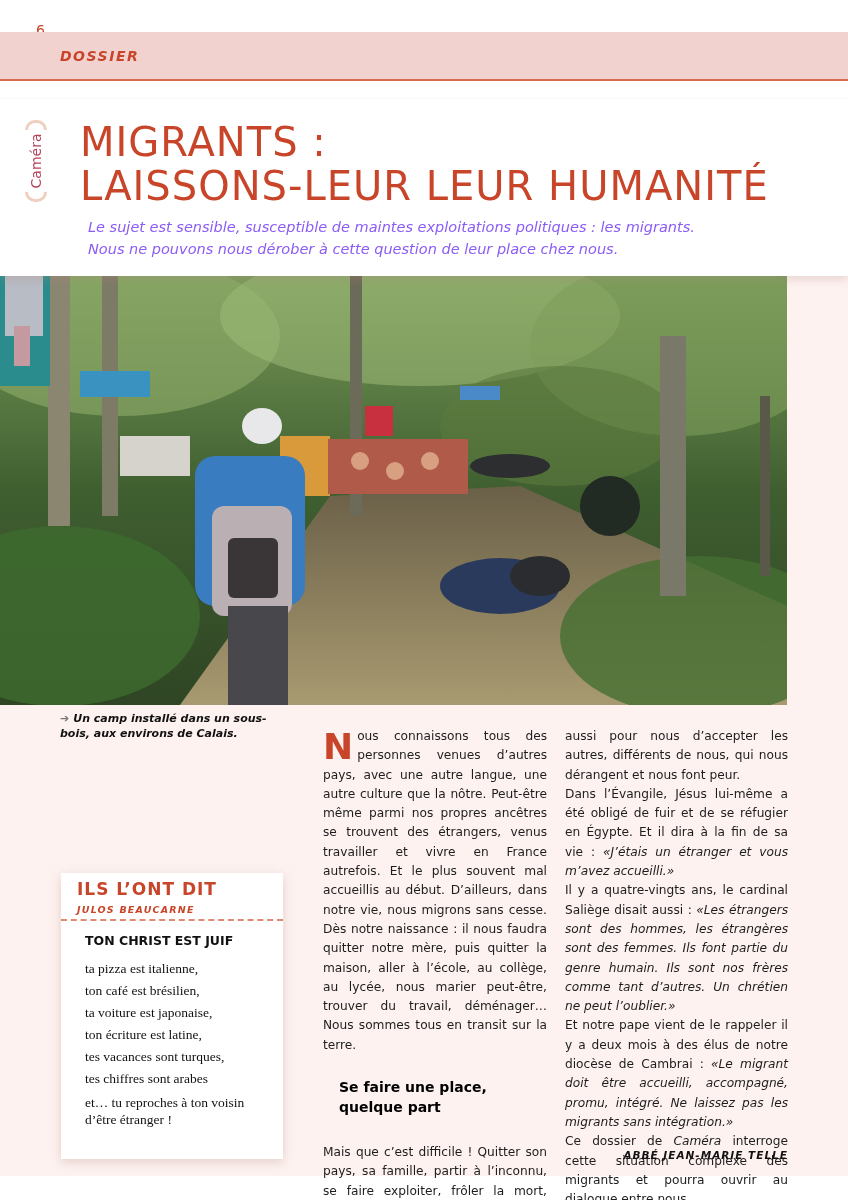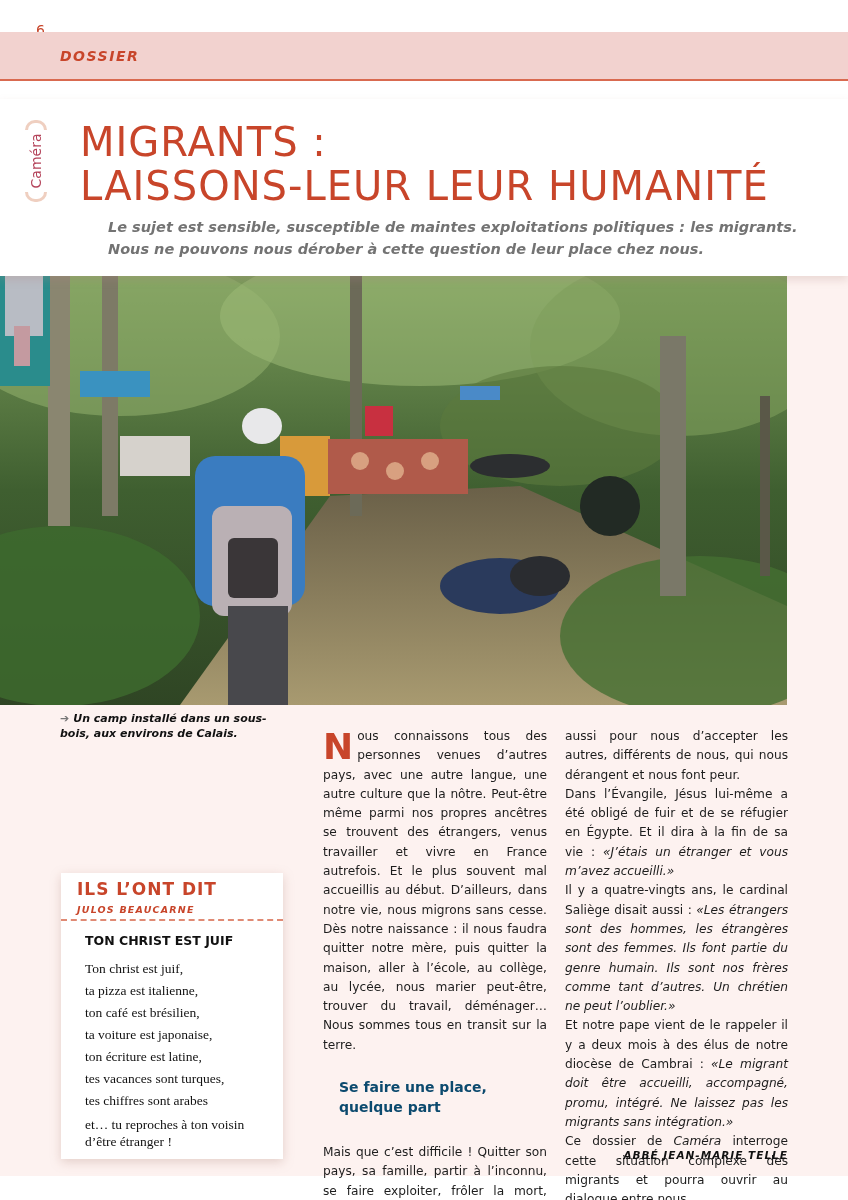--- a/index.html
+++ b/index.html
@@ -16,41 +16,41 @@
   .header-white { position: absolute; left: 0; top: 99px; width: 848px; height: 177px; background: #ffffff; box-shadow: 0 4px 8px rgba(180,140,130,0.25); z-index: 2; }
 
   .camera-tag { position: absolute; left: 22px; top: 120px; width: 28px; height: 82px; z-index: 3; }
   .camera-tag .paren-top, .camera-tag .paren-bottom { position: absolute; left: 3px; width: 22px; height: 10px; border: 3px solid #efcfc0; }
   .camera-tag .paren-top { top: 0; border-bottom: none; border-radius: 12px 12px 0 0; }
   .camera-tag .paren-bottom { bottom: 0; border-top: none; border-radius: 0 0 12px 12px; }
   .camera-tag .camera-text { position: absolute; left: 14px; top: 41px; transform: translate(-50%, -50%) rotate(-90deg); font-size: 14px; color: #b4435a; white-space: nowrap; font-family: "DejaVu Sans", sans-serif; }
 
   .title { position: absolute; left: 80px; top: 120px; z-index: 3; color: #c8452a; font-family: "DejaVu Sans", sans-serif; font-size: 40px; line-height: 44px; letter-spacing: 1px; font-weight: normal; }
   .title div { white-space: nowrap; }
-  .lede { position: absolute; left: 108px; top: 216px; z-index: 3; color: #737373; font-style: italic; font-weight: bold; font-size: 14.5px; line-height: 22px; font-family: "DejaVu Sans", sans-serif; }
+  .lede { position: absolute; left: 88px; top: 216px; z-index: 3; color: #8b5cf6; font-style: italic; font-weight: normal; font-size: 14.5px; line-height: 22px; font-family: "DejaVu Sans", sans-serif; }
 
   .photo { position: absolute; left: 0; top: 276px; width: 787px; height: 429px; overflow: hidden; z-index: 1; }
   .photo svg { width: 100%; height: 100%; display: block; }
 
   .caption { position: absolute; left: 60px; top: 711px; width: 220px; font-size: 11px; line-height: 15px; font-style: italic; font-weight: bold; color: #111; font-family: "DejaVu Sans", sans-serif; }
   .caption .arrow { color: #777; font-style: normal; margin-right: 4px; }
 
   .quote-box { position: absolute; left: 61px; top: 873px; width: 222px; height: 286px; background: #ffffff; box-shadow: 0 3px 10px rgba(180,140,130,0.35); }
   .quote-box .qb-title { position: absolute; left: 16px; top: 6px; font-size: 17px; font-weight: bold; color: #c8452a; letter-spacing: 1px; font-family: "DejaVu Sans", sans-serif; text-align: center; }
   .quote-box .qb-author { position: absolute; left: 16px; top: 31px; font-size: 9.5px; font-weight: bold; font-style: italic; color: #c8452a; letter-spacing: 1.2px; font-family: "DejaVu Sans", sans-serif; }
   .quote-box .qb-divider { position: absolute; left: 0; top: 46px; width: 222px; border-top: 2px dashed #e08a74; }
   .quote-box .poem-title { position: absolute; left: 24px; top: 60px; font-size: 12.5px; font-weight: bold; color: #111; font-family: "DejaVu Sans", sans-serif; }
   .quote-box .poem { position: absolute; left: 24px; top: 85px; width: 190px; font-family: "Liberation Serif", serif; font-size: 13.5px; line-height: 22px; color: #111; }
   .quote-box .poem .wrap { line-height: 17px; margin-top: 4px; }
 
   .col { position: absolute; font-family: "DejaVu Sans", sans-serif; font-size: 12.2px; line-height: 19.3px; color: #1d1d1d; text-align: justify; }
   .col1 { left: 323px; top: 727px; width: 224px; }
   .col2 { left: 565px; top: 727px; width: 223px; }
   .dropcap { float: left; font-size: 36px; line-height: 34px; font-weight: bold; color: #c8452a; margin: 3px 4px 0 0; font-family: "DejaVu Sans", sans-serif; }
-  .subhead { font-weight: bold; color: #0c4a6e; font-size: 14px; line-height: 20px; margin: 22px 0 26px 16px; text-align: left; }
+  .subhead { font-weight: bold; color: #000000; font-size: 14px; line-height: 20px; margin: 22px 0 26px 16px; text-align: left; }
   .col p { margin: 0; }
   .col em { font-style: italic; }
   .signature { position: absolute; left: 600px; top: 1149px; width: 188px; text-align: right; font-size: 10.5px; font-weight: bold; font-style: italic; letter-spacing: 1px; color: #111; font-family: "DejaVu Sans", sans-serif; }
 </style>
 </head>
 <body>
 
 <div class="page-number">6</div>
 
 <div class="dossier-band">
@@ -130,21 +130,20 @@
 <div class="caption">
   <span class="arrow">➔</span><span>Un camp installé dans un sous-bois, aux environs de Calais.</span>
 </div>
 
 <div class="quote-box">
   <div class="qb-title">ILS L’ONT DIT</div>
   <div class="qb-author">JULOS BEAUCARNE</div>
   <div class="qb-divider"></div>
   <div class="poem-title">TON CHRIST EST JUIF</div>
   <div class="poem">
-    <div>Ton christ est juif,</div>
     <div>ta pizza est italienne,</div>
     <div>ton café est brésilien,</div>
     <div>ta voiture est japonaise,</div>
     <div>ton écriture est latine,</div>
     <div>tes vacances sont turques,</div>
     <div>tes chiffres sont arabes</div>
     <div class="wrap">et… tu reproches à ton voisin d’être étranger !</div>
   </div>
 </div>
 

